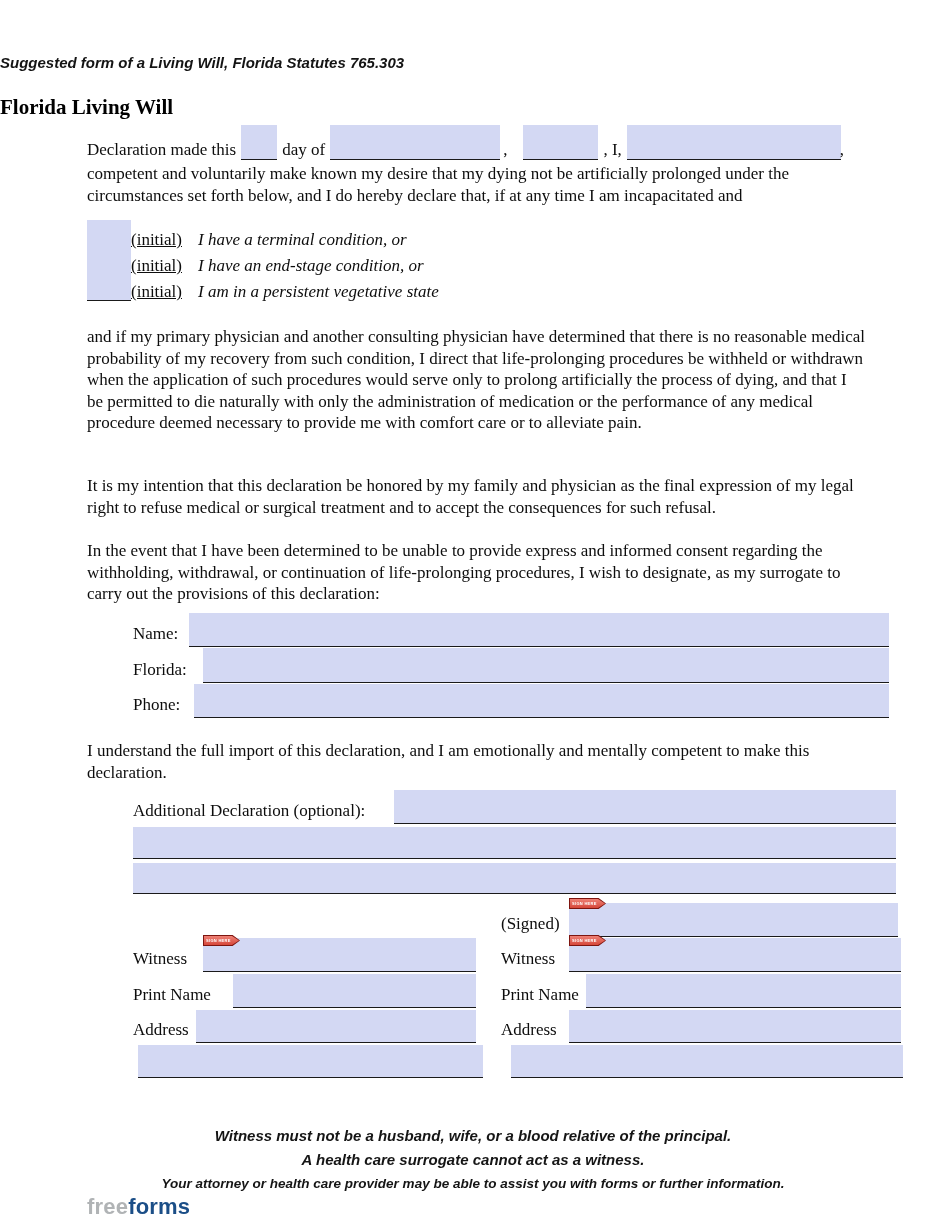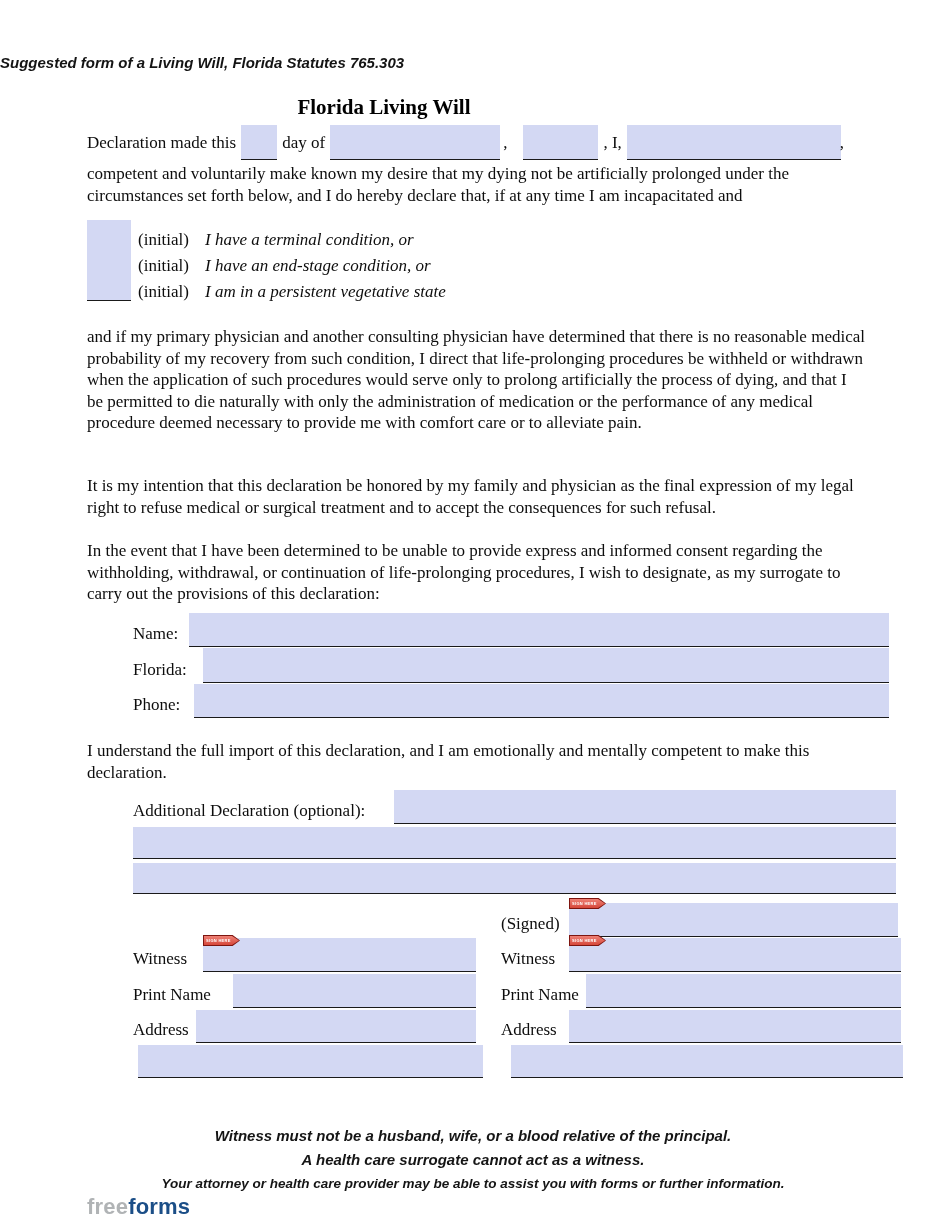--- a/index.html
+++ b/index.html
@@ -4,40 +4,40 @@
 <style>
   * { margin:0; padding:0; box-sizing:border-box; }
   html,body { background:#ffffff; }
   body { width:946px; height:1224px; position:relative;
          font-family:"Liberation Serif", serif; color:#0d0d0d; }
   .page { position:absolute; left:0; top:0; width:946px; height:1224px; background:#fff; overflow:hidden; }
 
   .header-note { position:absolute; top:54px; left:0; width:946px; text-align:left;
     font-family:"Liberation Sans", sans-serif; font-style:italic; font-weight:700;
     font-size:15px; color:#141414; }
-  .title { position:absolute; top:95px; left:0; width:768px; text-align:center;
+  .title { position:absolute; top:95px; left:0; width:768px; 
     font-size:21px; font-weight:700; color:#000; }
 
   .para { position:absolute; left:87px; width:778px; font-size:17px; line-height:21.5px; }
 
   .decl-line { position:absolute; left:87px; top:125px; width:800px; height:35px;
-    display:flex; align-items:center; white-space:nowrap; font-size:17px; }
+    display:flex; align-items:flex-end; white-space:nowrap; font-size:17px; }
   .decl-line .seg { line-height:20px; }
   .ifield { background:#d3d8f3; border-bottom:1.5px solid #1a1a1a; height:35px;
     flex:0 0 auto; margin:0 5px; }
   .w-day   { width:36px; }
   .w-month { width:170px; }
   .w-year  { width:75px; margin-left:16px; }
   .w-name  { width:214px; margin-right:1px; }
   .comma { margin-left:-2px; }
 
   .init-row { position:absolute; left:87px; height:29px; display:flex; align-items:flex-end;
     font-size:17px; white-space:nowrap; }
   .init-field { width:44px; height:29px; background:#d3d8f3; border-bottom:1.5px solid #1a1a1a; }
-  .init-label { margin-left:7px; line-height:19px; }
+  .init-label { line-height:19px;text-decoration:underline; }
   .init-text  { margin-left:16px; line-height:19px;font-style:italic; }
 
   .labeled-row { position:absolute; left:87px; width:778px; font-size:17px;margin-left:46px; }
   .row-label { position:absolute; left:0; bottom:3px; }
   .row-field { position:absolute; top:0; bottom:0; background:#d3d8f3;
     border-bottom:1.5px solid #1a1a1a; }
 
   .sign-tag { position:absolute; width:37px; height:11px; z-index:3;
     background:#7e150f;
     -webkit-clip-path:polygon(0 0,80% 0,100% 50%,80% 100%,0 100%);

